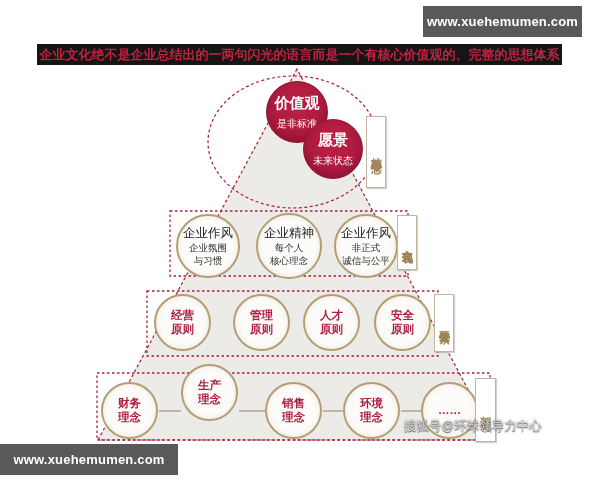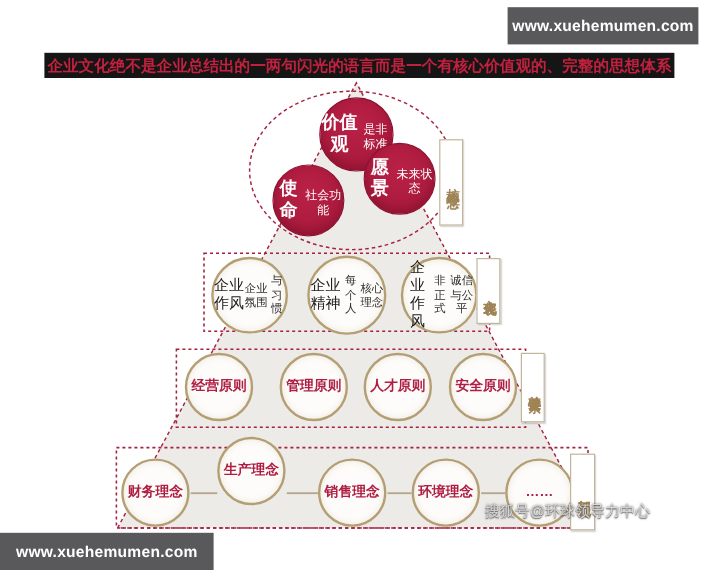--- a/index.html
+++ b/index.html
@@ -15,21 +15,21 @@
   }
   .urlbar.header{left:423px;top:6px;width:159px;height:31px;}
   .urlbar.footer{left:0;top:444px;width:178px;height:31px;}
   .headline{
     position:absolute;left:37px;top:44px;width:525px;height:21px;
     background:#151515;color:#C2203F;font-size:13px;font-weight:bold;
     display:flex;align-items:center;justify-content:center;white-space:nowrap;
   }
   .circle{
     position:absolute;border-radius:50%;
-    display:flex;flex-direction:row;align-items:center;justify-content:center;
+    display:flex;flex-direction:column;align-items:center;justify-content:center;
     text-align:center;line-height:1.2;box-sizing:border-box;
   }
   .circle.red{
     background:radial-gradient(circle at 50% 38%, #BA2146, #A3173A);
     border:1px solid #8E1232;color:#ffffff;
     box-shadow:inset 0 -4px 7px rgba(70,0,20,.25);
   }
   .circle.white{
     background:#FDFCFA;border:2px solid #B49E74;
     box-shadow:inset 0 0 6px rgba(180,160,120,.22);
@@ -73,24 +73,20 @@
   </svg>
 
   <div class="headline">企业文化绝不是企业总结出的一两句闪光的语言而是一个有核心价值观的、完整的思想体系</div>
 
   <div class="urlbar header">www.xuehemumen.com</div>
   <div class="urlbar footer">www.xuehemumen.com</div>
 
   <div class="circle red" style="left:266px;top:81px;width:62px;height:62px">
     <div class="t1-title">价值观</div>
     <div class="t1-sub">是非标准</div>
-  </div>
-  <div class="circle red" style="left:227px;top:137px;width:60px;height:60px">
-    <div class="t1-title">使命</div>
-    <div class="t1-sub">社会功能</div>
   </div>
   <div class="circle red" style="left:303px;top:119px;width:60px;height:60px">
     <div class="t1-title">愿景</div>
     <div class="t1-sub">未来状态</div>
   </div>
 
   <div class="circle white" style="left:176px;top:214px;width:64px;height:64px">
     <div class="t2-title">企业作风</div>
     <div class="t2-sub">企业氛围</div>
     <div class="t2-sub">与习惯</div>

